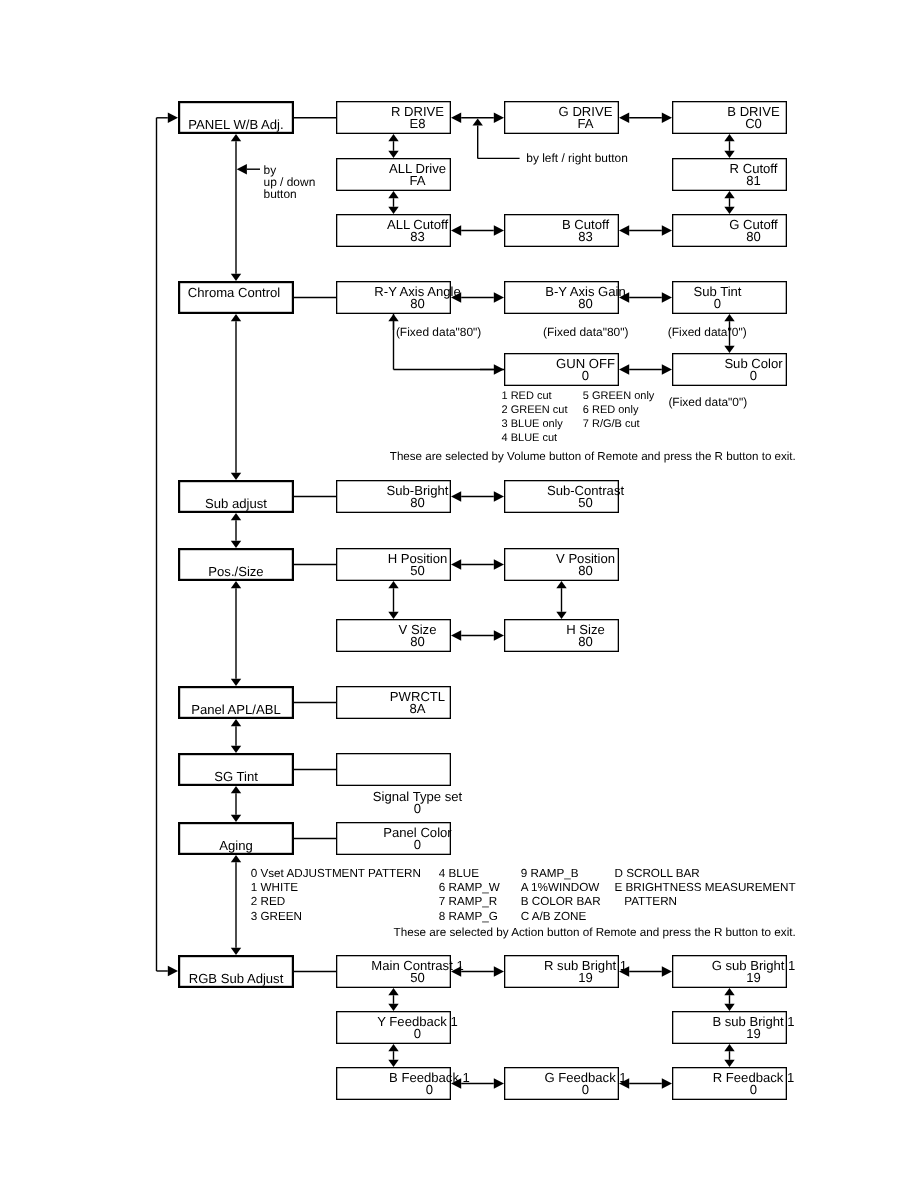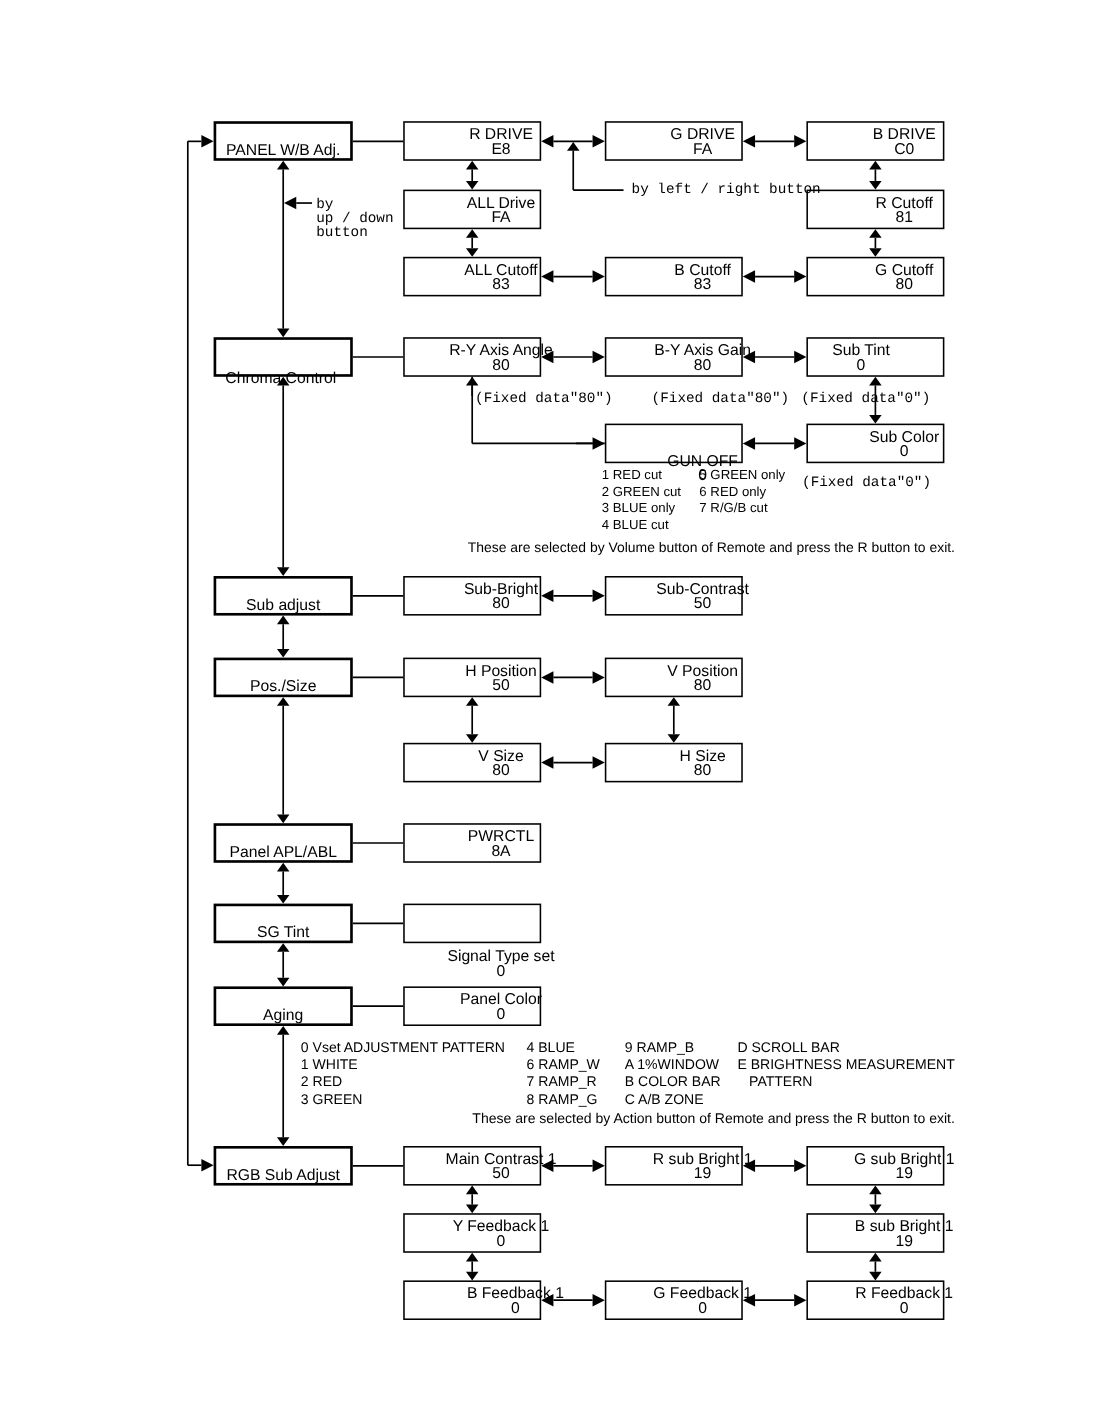--- a/index.html
+++ b/index.html
@@ -6,21 +6,21 @@
   html,body{margin:0;padding:0;background:#ffffff;}
   body{width:918px;height:1188px;position:relative;overflow:hidden;
        font-family:"Liberation Sans", sans-serif;color:#000000;
        -webkit-font-smoothing:antialiased;text-rendering:geometricPrecision;}
   #page{position:absolute;left:0;top:0;width:918px;height:1188px;background:#ffffff;}
   svg#wires,svg#boxes{position:absolute;left:0;top:0;width:918px;height:1188px;}
   .node{position:absolute;box-sizing:border-box;text-align:center;}
   .node .l1,.node .l2{display:block;font-size:13.1px;line-height:12.2px;white-space:nowrap;}
   .node.single{display:flex;align-items:flex-start;justify-content:center;padding-top:18px;}
   .node.dual{padding-top:4.8px;margin-left:24px;}
-  .ann{position:absolute;font-size:11.95px;line-height:12.1px;white-space:pre;font-family:Liberation Mono, monospace;}
+  .ann{position:absolute;font-size:11.95px;line-height:12.1px;white-space:pre;}
   .optcol{position:absolute;font-size:11px;line-height:14px;white-space:pre;}
   .optcol2{position:absolute;font-size:11.7px;line-height:14.2px;white-space:pre;}
   .fnote{position:absolute;font-size:11.6px;line-height:12px;white-space:nowrap;}
   .fnote2{position:absolute;font-size:11.7px;line-height:12px;white-space:nowrap;}
 </style>
 </head>
 <body>
 
 <div id="page">
   <svg id="boxes" xmlns="http://www.w3.org/2000/svg" viewBox="0 0 918 1188" width="918" height="1188">
@@ -312,36 +312,36 @@
         <span class="l2">83</span>
       </div>
    <div class="node dual" style="left:504px;top:214px;width:115px;height:33px">
         <span class="l1">B Cutoff</span>
         <span class="l2">83</span>
       </div>
    <div class="node dual" style="left:672px;top:214px;width:115px;height:33px">
         <span class="l1">G Cutoff</span>
         <span class="l2">80</span>
       </div>
-   <div class="node bold single" style="left:178px;top:291px;width:112px;height:33px">
+   <div class="node bold single" style="left:178px;top:269px;width:112px;height:33px">
         <span class="l1">Chroma Control</span>
       </div>
    <div class="node dual" style="left:336px;top:281px;width:115px;height:33px">
         <span class="l1">R-Y Axis Angle</span>
         <span class="l2">80</span>
       </div>
    <div class="node dual" style="left:504px;top:281px;width:115px;height:33px">
         <span class="l1">B-Y Axis Gain</span>
         <span class="l2">80</span>
       </div>
    <div class="node dual" style="left:636px;top:281px;width:115px;height:33px">
         <span class="l1">Sub Tint</span>
         <span class="l2">0</span>
       </div>
-   <div class="node dual" style="left:504px;top:373px;width:115px;height:33px">
+   <div class="node dual" style="left:504px;top:353px;width:115px;height:33px">
         <span class="l1">GUN OFF</span>
         <span class="l2">0</span>
       </div>
    <div class="node dual" style="left:672px;top:353px;width:115px;height:33px">
         <span class="l1">Sub Color</span>
         <span class="l2">0</span>
       </div>
    <div class="node bold single" style="left:178px;top:480px;width:116px;height:33px">
         <span class="l1">Sub adjust</span>
       </div>

